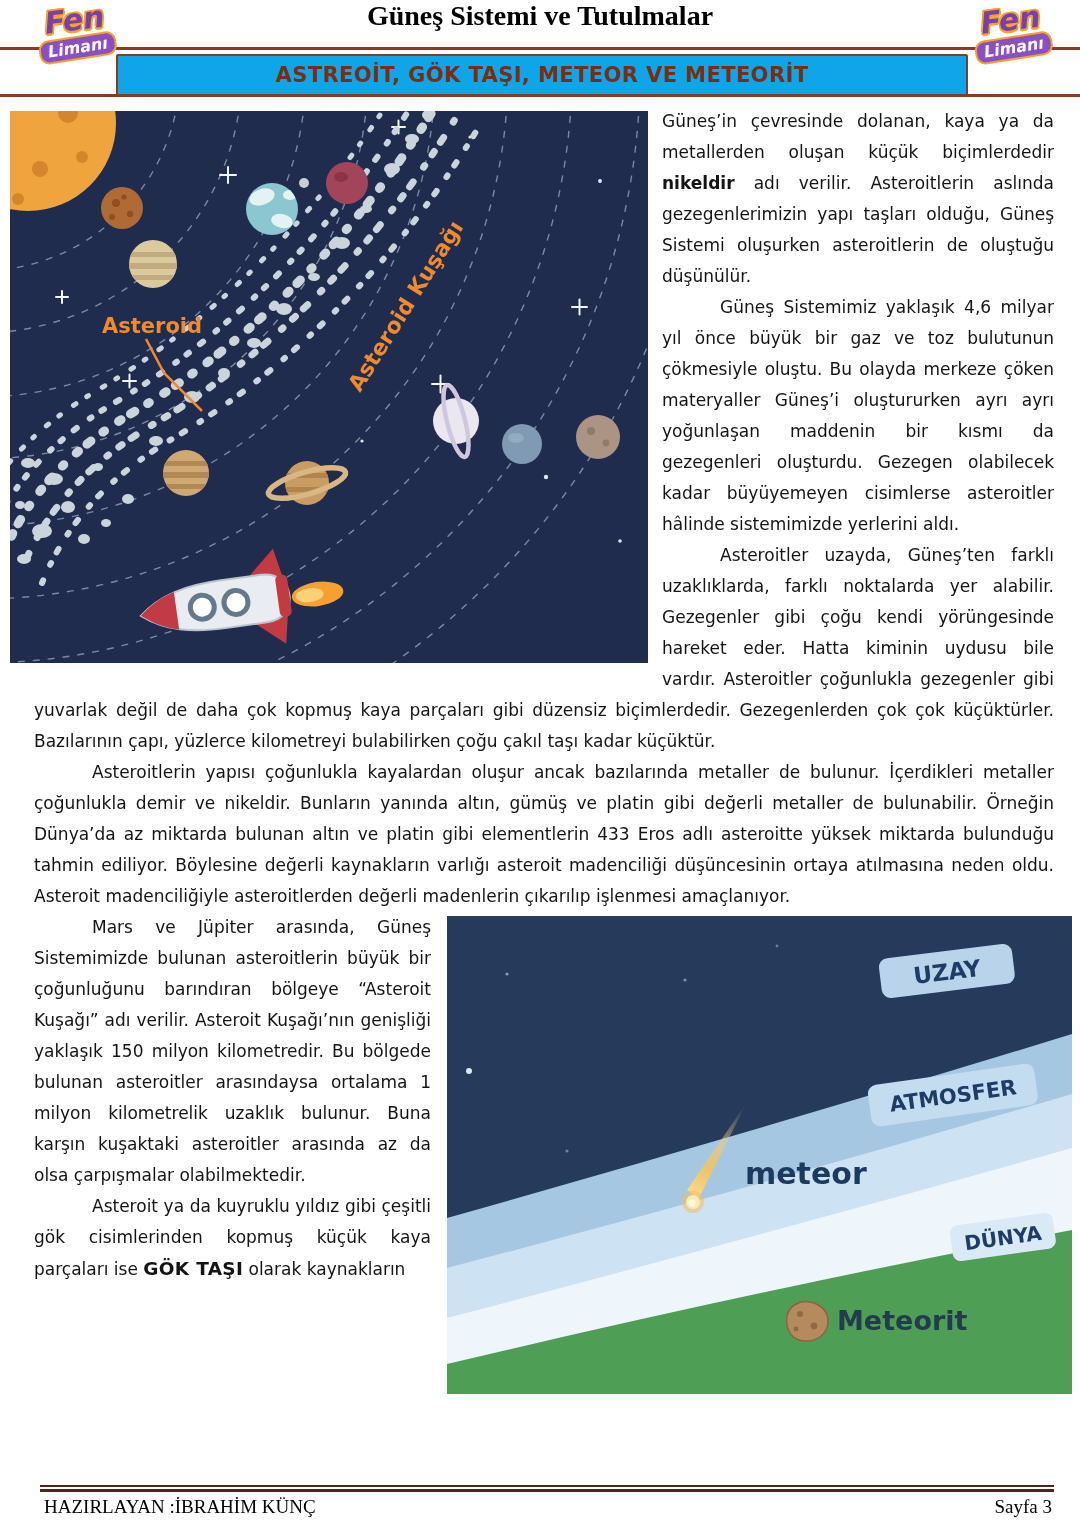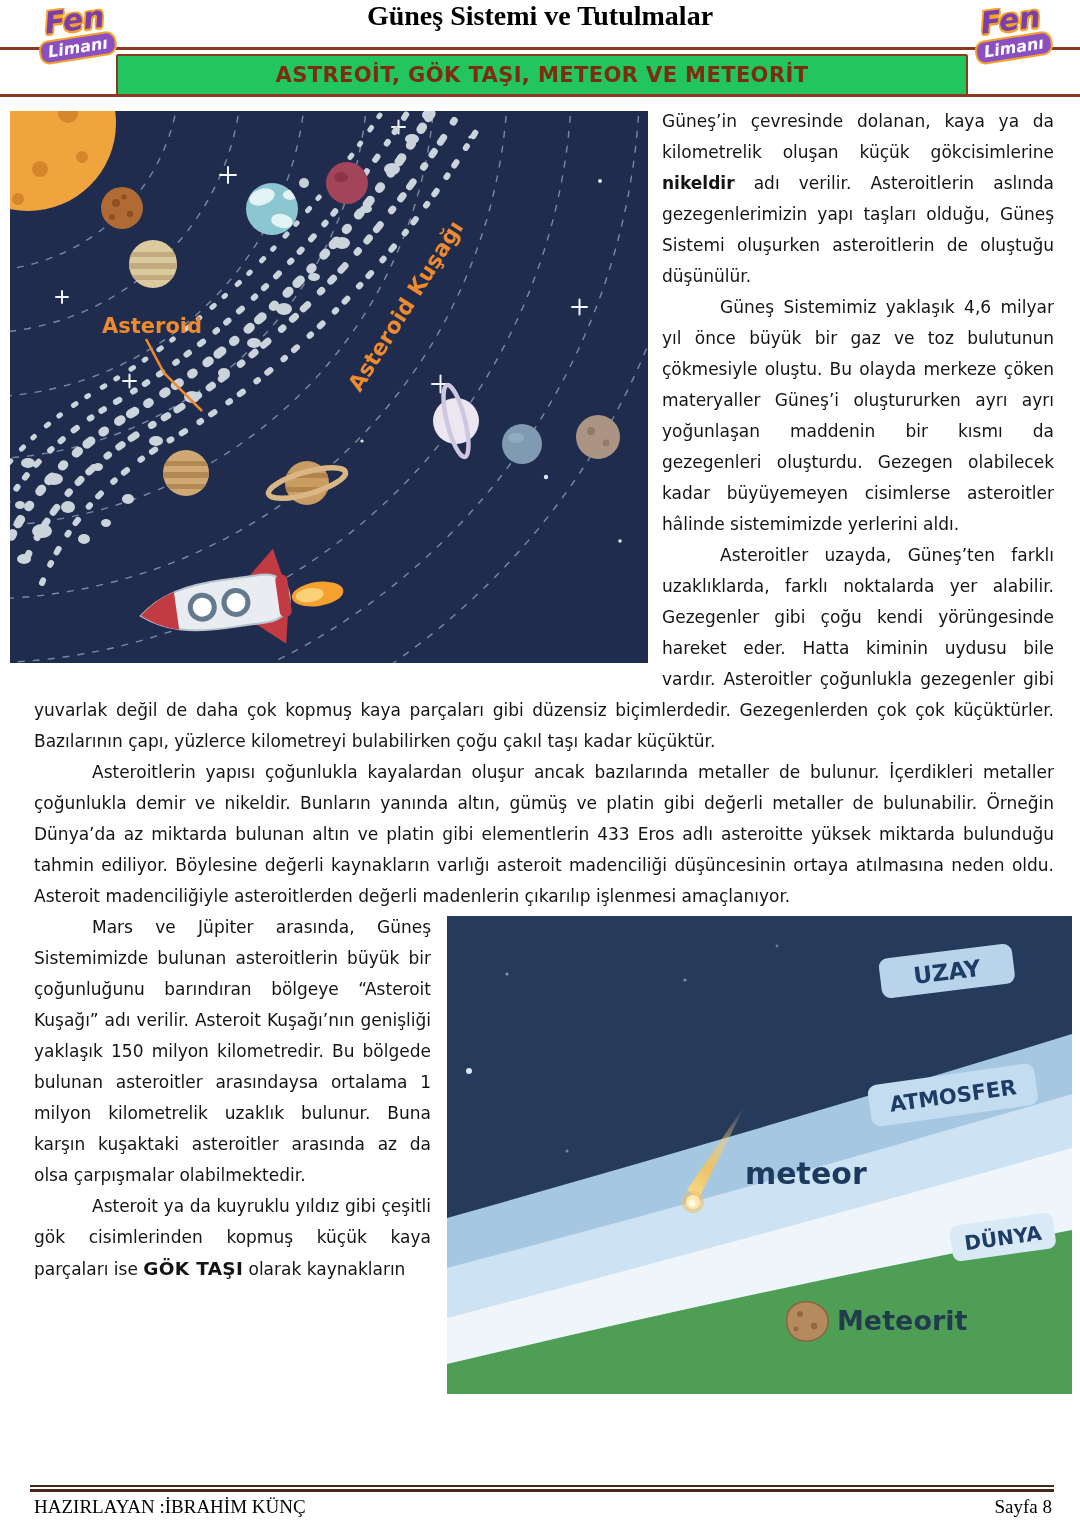--- a/index.html
+++ b/index.html
@@ -21,35 +21,35 @@
   .logo-limani { display:inline-block; font-size:16px; color:#fff; background:#8a4fc0;
                  border:2px solid #f5a22b; border-radius:10px; padding:0 7px; line-height:20px;
                  transform:rotate(-2deg); margin-top:2px; }
 
   
   .banner-zone { position:relative; height:56px; }
   .rule { position:absolute; left:0; right:0; height:3px; background:#8b3a22; }
   .rule.r1 { top:0; }
   .rule.r2 { top:47px; }
   .banner { position:absolute; left:116px; width:852px; top:7px; height:42px;
-            background:#22c55e; border:2.5px solid #8b3a22; border-radius:2px;
+            background:#0ea5e9; border:2.5px solid #8b3a22; border-radius:2px;
             display:flex; align-items:center; justify-content:center;
             font-weight:bold; font-size:21px; letter-spacing:0.4px; color:#7c2d0f; }
 
   
   .content { padding:3px 26px 0 34px; font-size:17px; line-height:31px;
              text-align:justify; color:#141414; }
   .content p { margin:0; }
   p.indent { text-indent:58px; }
   .fig-solar { float:left; width:638px; height:552px; margin:5px 14px 6px -24px; }
   .fig-meteor { float:right; width:625px; height:478px; margin:4px -18px 4px 16px; }
   .big-bold { font-size:18.5px; letter-spacing:0.3px;margin-top:15px; }
 
   
-  .footer { position:absolute; left:0; right:0; bottom:0; height:42px; }
+  .footer { position:absolute; left:10px; right:0; bottom:0; height:42px; }
   .footer-rules { position:absolute; left:30px; right:26px; top:0; }
   .fr1 { height:1.5px; background:#47281a; }
   .fr2 { height:2.5px; background:#47281a; margin-top:2.5px; }
   .footer-text { position:absolute; left:34px; right:28px; top:11px; display:flex;
                  justify-content:space-between; font-family:"Liberation Serif","DejaVu Serif",serif;
                  font-size:19px; color:#000; }
 </style>
 </head>
 <body>
 
@@ -229,21 +229,21 @@
           <polygon points="16,20 48,48 54,18" fill="#c23b43"></polygon>
           <path d="M-92,0 C-70,-18 -44,-24 -8,-24 L32,-24 C50,-24 58,-12 58,0 C58,12 50,24 32,24 L-8,24 C-44,24 -70,18 -92,0 Z" fill="#e9edf2" stroke="#b9c3cd" stroke-width="2"></path>
           <path d="M-92,0 C-80,-10 -70,-15 -56,-19 L-56,19 C-70,15 -80,10 -92,0 Z" fill="#c23b43"></path>
           <rect x="46" y="-21" width="12" height="42" rx="5" fill="#c23b43"></rect>
           <circle cx="-30" cy="0" r="12" fill="#ffffff" stroke="#64798c" stroke-width="5"></circle>
           <circle cx="4" cy="0" r="12" fill="#ffffff" stroke="#64798c" stroke-width="5"></circle>
         </g>
       </svg>
     </div>
 
-    <p><span>Güneş’in çevresinde dolanan, kaya ya da kilometrelik oluşan küçük gökcisimlerine </span><b>nikeldir</b><span> adı verilir. Asteroitlerin aslında gezegenlerimizin yapı taşları olduğu, Güneş Sistemi oluşurken asteroitlerin de oluştuğu düşünülür.</span></p>
+    <p><span>Güneş’in çevresinde dolanan, kaya ya da metallerden oluşan küçük biçimlerdedir </span><b>nikeldir</b><span> adı verilir. Asteroitlerin aslında gezegenlerimizin yapı taşları olduğu, Güneş Sistemi oluşurken asteroitlerin de oluştuğu düşünülür.</span></p>
     <p class="indent">Güneş Sistemimiz yaklaşık 4,6 milyar yıl önce büyük bir gaz ve toz bulutunun çökmesiyle oluştu. Bu olayda merkeze çöken materyaller Güneş’i oluştururken ayrı ayrı yoğunlaşan maddenin bir kısmı da gezegenleri oluşturdu. Gezegen olabilecek kadar büyüyemeyen cisimlerse asteroitler hâlinde sistemimizde yerlerini aldı.</p>
     <p class="indent">Asteroitler uzayda, Güneş’ten farklı uzaklıklarda, farklı noktalarda yer alabilir. Gezegenler gibi çoğu kendi yörüngesinde hareket eder. Hatta kiminin uydusu bile vardır. Asteroitler çoğunlukla gezegenler gibi yuvarlak değil de daha çok kopmuş kaya parçaları gibi düzensiz biçimlerdedir. Gezegenlerden çok çok küçüktürler. Bazılarının çapı, yüzlerce kilometreyi bulabilirken çoğu çakıl taşı kadar küçüktür.</p>
     <p class="indent">Asteroitlerin yapısı çoğunlukla kayalardan oluşur ancak bazılarında metaller de bulunur. İçerdikleri metaller çoğunlukla demir ve nikeldir. Bunların yanında altın, gümüş ve platin gibi değerli metaller de bulunabilir. Örneğin Dünya’da az miktarda bulunan altın ve platin gibi elementlerin 433 Eros adlı asteroitte yüksek miktarda bulunduğu tahmin ediliyor. Böylesine değerli kaynakların varlığı asteroit madenciliği düşüncesinin ortaya atılmasına neden oldu. Asteroit madenciliğiyle asteroitlerden değerli madenlerin çıkarılıp işlenmesi amaçlanıyor.</p>
 
     <div class="fig-meteor">
       <svg viewBox="0 0 625 478" width="625" height="478">
         <rect width="625" height="478" fill="#263a5c"></rect>
         <g fill="#dce7f2">
           <circle cx="22" cy="155" r="3"></circle>
           <circle cx="60" cy="58" r="1.6" opacity="0.55"></circle>
@@ -299,17 +299,17 @@
     <p class="indent"><span>Asteroit ya da kuyruklu yıldız gibi çeşitli gök cisimlerinden kopmuş küçük kaya parçaları ise </span><b class="big-bold">GÖK TAŞI</b><span> olarak kaynakların</span></p>
   </div>
 
   <div class="footer">
     <div class="footer-rules">
       <div class="fr1"></div>
       <div class="fr2"></div>
     </div>
     <div class="footer-text">
       <span>HAZIRLAYAN :İBRAHİM KÜNÇ</span>
-      <span>Sayfa 8</span>
+      <span>Sayfa 3</span>
     </div>
   </div>
 
 </div>
 
 </body></html>

